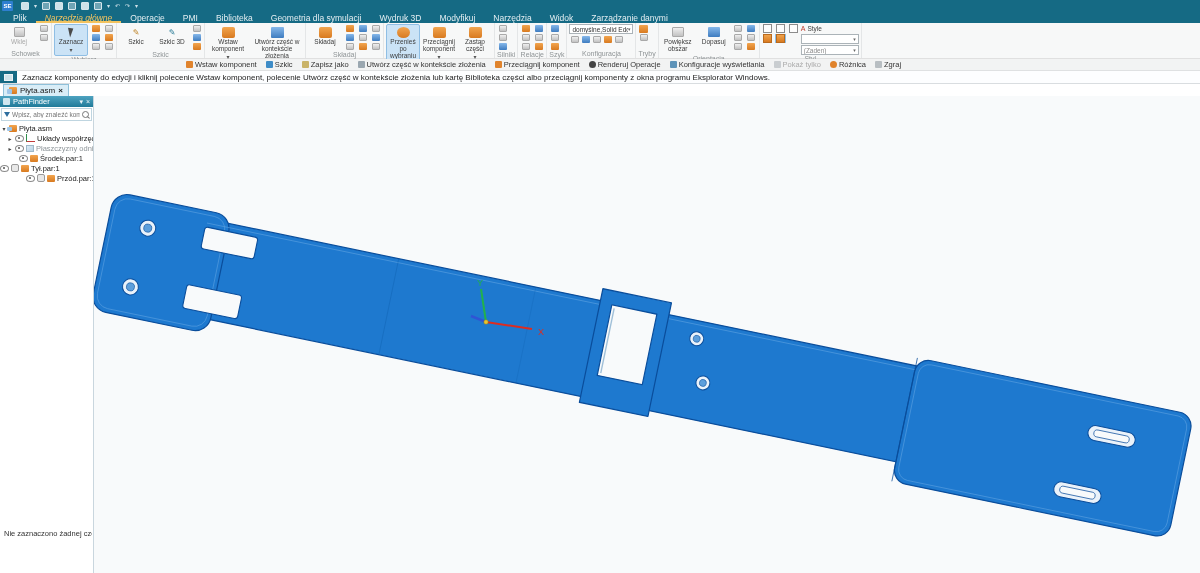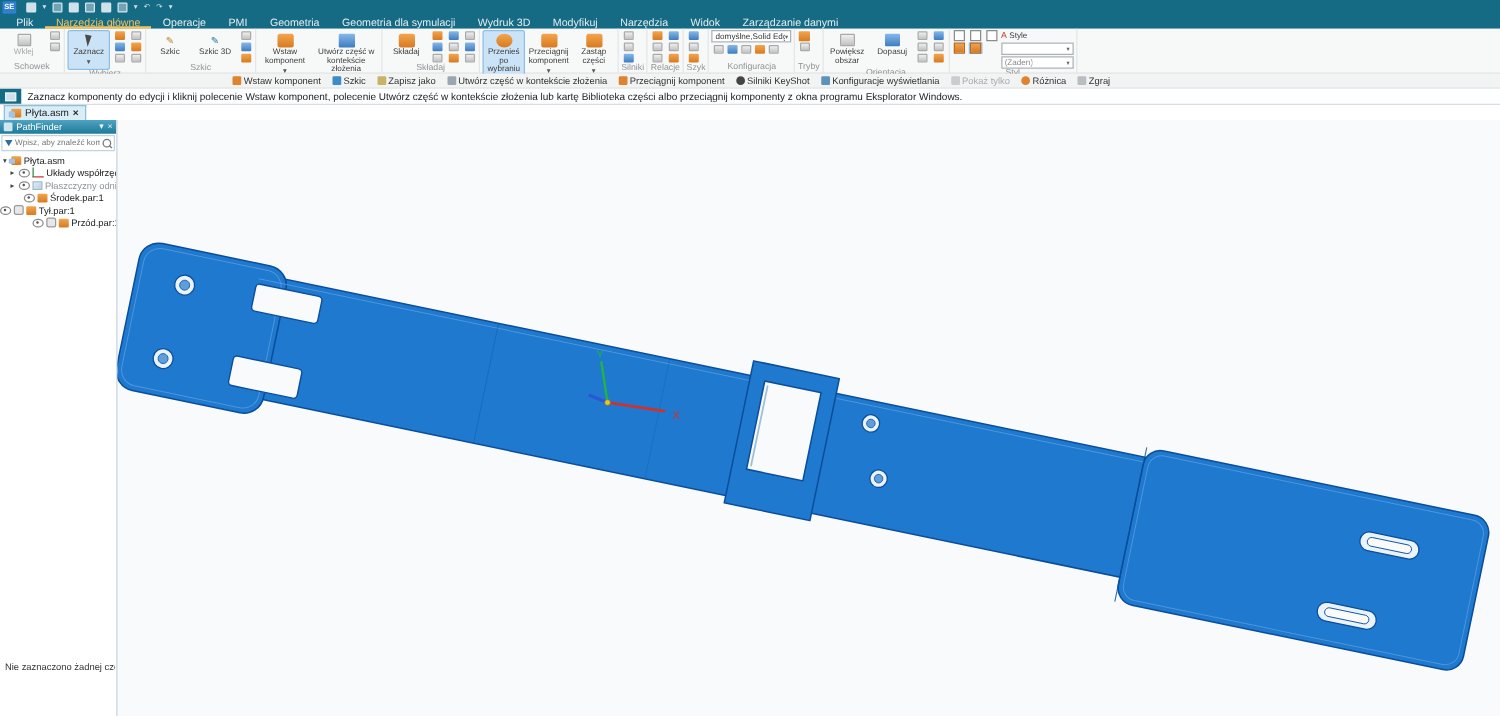--- a/index.html
+++ b/index.html
@@ -15,21 +15,21 @@
   .qat{display:flex;align-items:center;gap:5px;margin-left:8px;}
   .qat-ic{width:8px;height:8px;box-sizing:border-box;border:1px solid #D6E6EC;background:#CFE2E9;border-radius:1px;position:relative;}
   .qat-ic.dark{background:#6FA4B5;}
   .caret{font-size:6px;color:#CFE2E9;line-height:8px;}
   .win-title{position:absolute;left:0;right:0;text-align:center;font-size:8.5px;color:#DCE9EE;pointer-events:none;}
 
   
   .tabbar{position:absolute;top:12px;left:0;right:0;height:11px;background:#156A84;
           display:flex;align-items:stretch;padding-left:4px;font-size:8.5px;color:#E3EEF2;}
   .rtab{display:flex;align-items:center;padding:0 9px;cursor:default;}
-  .rtab.active{color:#F2C35F;box-shadow:inset 0 -2px 0 #F2C35F;}
+  .rtab.active{color:#F2C35F;box-shadow:inset 0 -2px 0 #F2C35F;font-style:italic;}
 
   
   .ribbon{position:absolute;top:23px;left:0;right:0;height:35px;background:#F7F8F8;
           border-bottom:1px solid #E0E0E0;display:flex;align-items:stretch;}
   .rg{display:flex;flex-direction:column;border-right:1px solid #E4E6E7;padding:0 2px;}
   .rg-body{flex:1;display:flex;align-items:flex-start;gap:2px;padding-top:1px;}
   .rg-label{font-size:7px;color:#8F9496;text-align:center;height:8px;line-height:8px;white-space:nowrap;}
   .bb{display:flex;flex-direction:column;align-items:center;width:34px;padding:1px 0;
       font-size:6.5px;line-height:6.8px;color:#3C3C3C;text-align:center;
       border:1px solid transparent;border-radius:2px;box-sizing:border-box;}
@@ -134,21 +134,21 @@
     <span class="caret">↷</span>
     <span class="caret">▾</span>
   </div>
 </div>
 
 <div class="tabbar">
   <div class="rtab">Plik</div>
   <div class="rtab active">Narzędzia główne</div>
   <div class="rtab">Operacje</div>
   <div class="rtab">PMI</div>
-  <div class="rtab">Geometria</div>
+  <div class="rtab">Biblioteka</div>
   <div class="rtab">Geometria dla symulacji</div>
   <div class="rtab">Wydruk 3D</div>
   <div class="rtab">Modyfikuj</div>
   <div class="rtab">Narzędzia</div>
   <div class="rtab">Widok</div>
   <div class="rtab">Zarządzanie danymi</div>
 </div>
 
 <div class="ribbon">
 
@@ -527,21 +527,21 @@
   <span class="qti">
       <span class="qic" style="background:#9AA7B0"></span>
       <span>Utwórz część w kontekście złożenia</span>
     </span>
   <span class="qti">
       <span class="qic" style="background:#E0832C"></span>
       <span>Przeciągnij komponent</span>
     </span>
   <span class="qti">
       <span class="qic" style="background:#444;border-radius:50%"></span>
-      <span>Silniki KeyShot</span>
+      <span>Renderuj Operacje</span>
     </span>
   <span class="qti">
       <span class="qic" style="background:#5E93B8"></span>
       <span>Konfiguracje wyświetlania</span>
     </span>
   <span class="qti dis">
       <span class="qic" style="background:#C9CDD0"></span>
       <span>Pokaż tylko</span>
     </span>
   <span class="qti">

